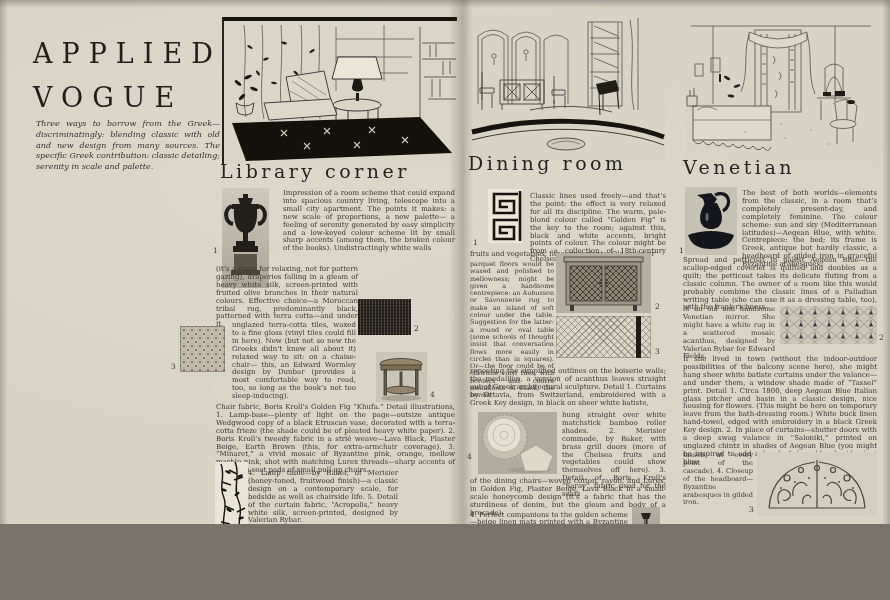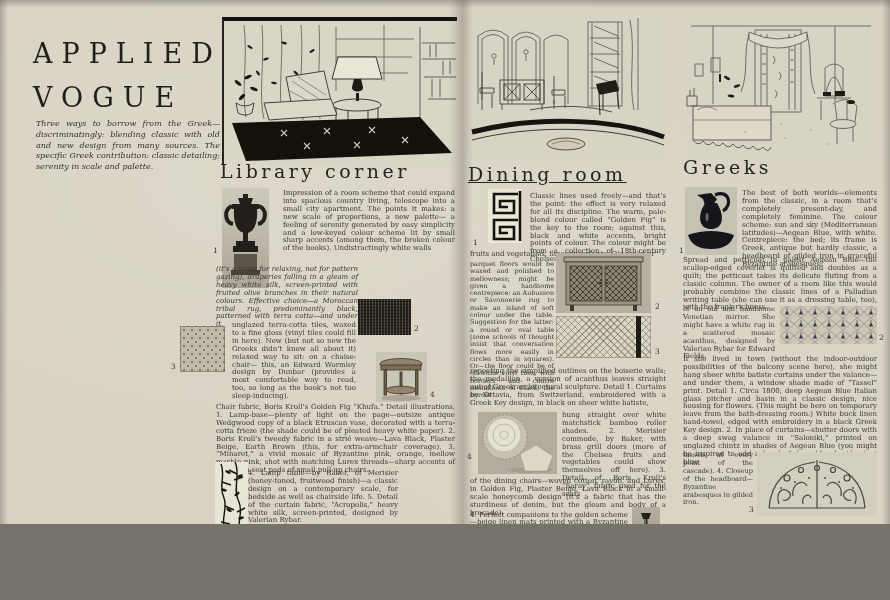--- a/index.html
+++ b/index.html
@@ -131,21 +131,21 @@
         </g>
         <path d="M10,18 C2,21 2,34 11,36" stroke="#221f1a" stroke-width="4" fill="none"></path>
         <path d="M37,18 C45,21 45,34 36,36" stroke="#221f1a" stroke-width="4" fill="none"></path>
         <rect x="12" y="66" width="23" height="16" fill="#5a5548"></rect>
         <rect x="9" y="82" width="29" height="5" fill="#474337"></rect>
       </svg>
     </div>
     <div class="lbl" style="left:213px;top:246px;">1</div>
 
     <div class="txt" style="left:283px;top:190px;width:172px;">Impression of a room scheme that could expand into spacious country living, telescope into a small city apartment. The points it makes: a new scale of proportions, a new palette— a feeling of serenity generated by easy simplicity and a low-keyed colour scheme lit by small sharp accents (among them, the broken colour of the books). Undistractingly white walls</div>
-    <div class="txt" style="left:216px;top:266px;width:142px;font-style:italic;">(it’s a room for relaxing, not for pattern gazing), draperies falling in a gleam of heavy white silk, screen-printed with fruited olive branches in their natural colours. Effective choice—a Moroccan tribal rug, predominantly black, patterned with terra cotta—and under it,</div>
+    <div class="txt" style="left:216px;top:266px;width:142px;">(it’s a room for relaxing, not for pattern gazing), draperies falling in a gleam of heavy white silk, screen-printed with fruited olive branches in their natural colours. Effective choice—a Moroccan tribal rug, predominantly black, patterned with terra cotta—and under it,</div>
 
     <div class="photo" id="tweed-swatch" style="left:358px;top:299px;width:53px;height:36px;"></div>
     <div class="lbl" style="left:414px;top:324px;">2</div>
 
     <div class="photo" id="mosaic-swatch" style="left:180px;top:326px;width:45px;height:46px;"></div>
     <div class="lbl" style="left:171px;top:362px;">3</div>
 
     <div class="txt" style="left:232px;top:322px;width:124px;">unglazed terra-cotta tiles, waxed to a fine gloss (vinyl tiles could fill in here). New (but not so new the Greeks didn’t know all about it) relaxed way to sit: on a chaise-chair— this, an Edward Wormley design by Dunbar (provides a most comfortable way to read, too, so long as the book’s not too sleep-inducing).</div>
 
     <div class="photo" style="left:376px;top:352px;width:51px;height:50px;">
@@ -224,21 +224,21 @@
           <polygon points="126,70 146,66 149,77 129,81" fill="#201d17"></polygon>
           <path d="M129,81 l1,20 M147,77 l2,18 M133,80 l0,16" stroke="#2a261f" stroke-width="1" fill="none"></path>
         </g>
         <path d="M2,118 C60,103 140,103 194,123" stroke="#17140f" stroke-width="5" fill="none"></path>
         <path d="M2,126 C60,111 140,111 194,131" stroke="#3f3a31" stroke-width="1" fill="none"></path>
         <ellipse cx="96" cy="130" rx="19" ry="6" stroke="#47423a" fill="#cfcaba" stroke-width="0.9"></ellipse>
         <path d="M82,130 q14,-6 28,0" stroke="#6d675a" stroke-width="0.7" fill="none"></path>
       </svg>
     </div>
 
-    <div class="heading" style="left:468px;top:163px;text-decoration:underline;">Dining room</div>
+    <div class="heading" style="left:468px;top:152px;">Dining room</div>
 
     <div class="photo" style="left:488px;top:189px;width:34px;height:54px;">
       <svg width="34" height="54" viewBox="0 0 34 54">
         <rect width="34" height="54" fill="#eae6d8"></rect>
         <g stroke="#16130e" stroke-width="2.6" fill="none">
           <path d="M30,5 H6 V24 H26 V12 H12 V18 H20"></path>
           <path d="M30,31 H6 V50 H26 V38 H12 V44 H20"></path>
           <path d="M32,2 V52"></path>
         </g>
       </svg>
@@ -357,21 +357,21 @@
         <g fill="#8c877a">
           <circle cx="60" cy="120" r="0.7"></circle>
             <circle cx="100" cy="126" r="0.7"></circle>
             <circle cx="126" cy="118" r="0.7"></circle>
           <circle cx="144" cy="132" r="0.7"></circle>
             <circle cx="96" cy="112" r="0.7"></circle>
         </g>
       </svg>
     </div>
 
-    <div class="heading" style="left:683px;top:156px;">Greeks</div>
+    <div class="heading" style="left:683px;top:156px;">Venetian</div>
 
     <div class="photo" style="left:685px;top:187px;width:52px;height:68px;">
       <svg width="52" height="68" viewBox="0 0 52 68">
         <rect width="52" height="68" fill="#c5c1b3"></rect>
         <g fill="#15161c">
           <path d="M3,48 q23,-8 46,0 q-4,14 -23,14 q-19,0 -23,-14 Z"></path>
           <path d="M17,22 c-4,10 -2,20 9,20 c11,0 13,-10 9,-20 l-3,-6 h-12 Z"></path>
           <path d="M18,12 l-6,-4 14,-2 6,6 -4,6 h-8 Z"></path>
         </g>
         <path d="M30,8 C44,2 48,18 38,24" stroke="#15161c" stroke-width="3.2" fill="none"></path>

